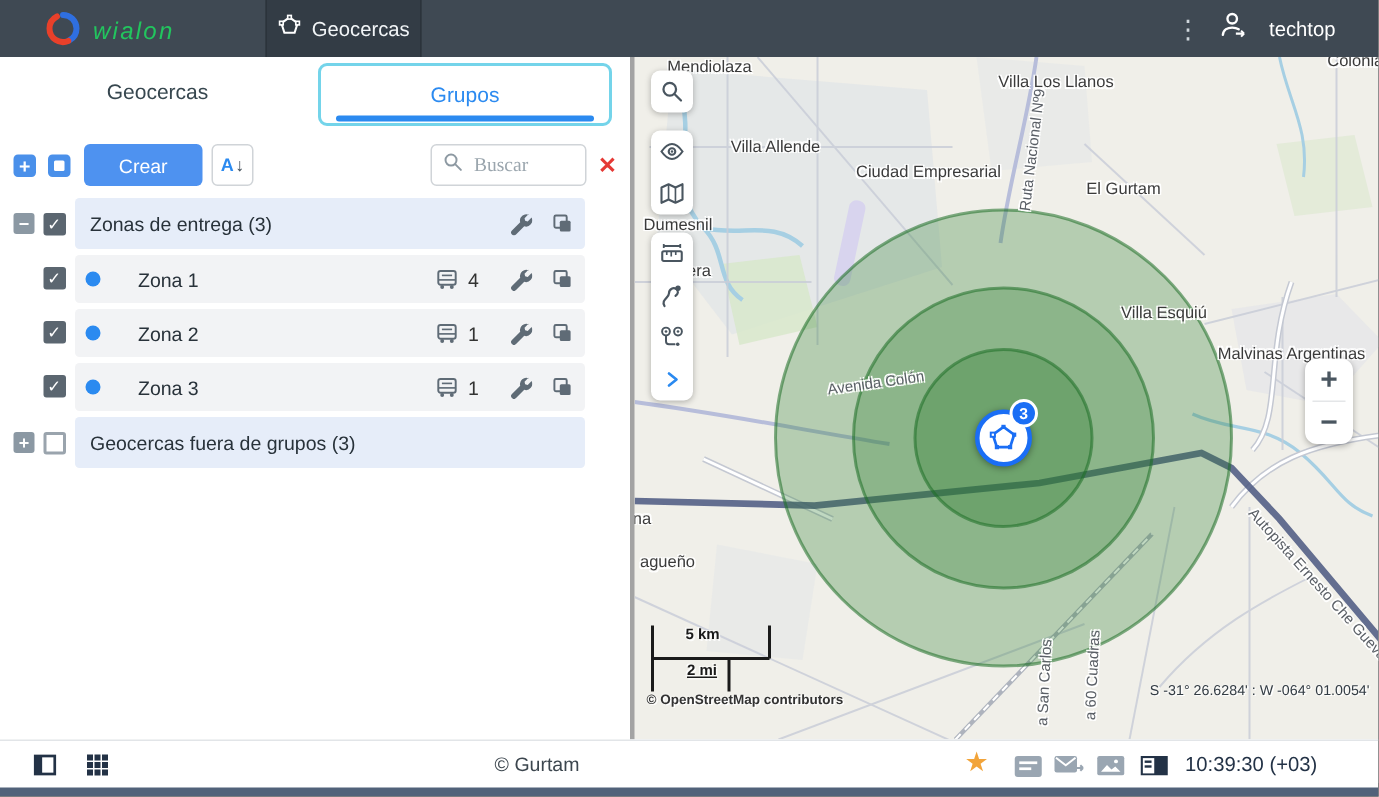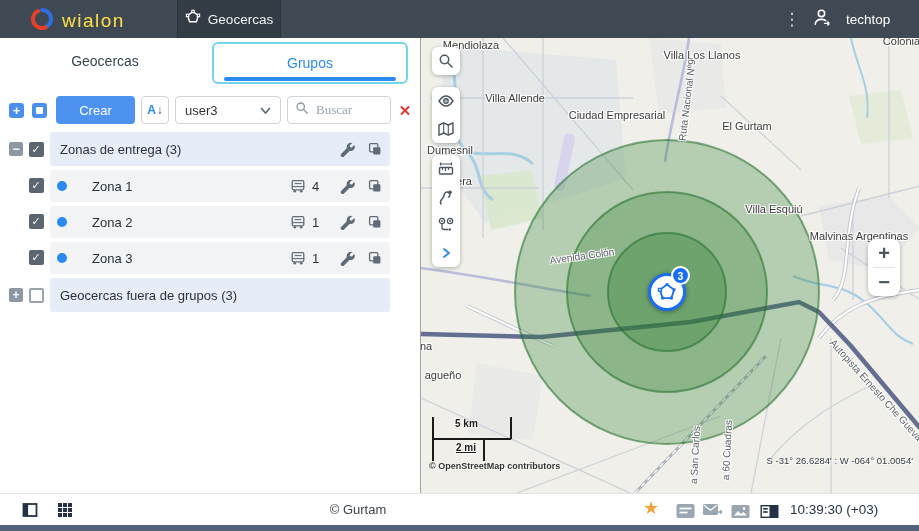--- a/index.html
+++ b/index.html
@@ -3,21 +3,21 @@
 <meta charset="utf-8">
 <style>
   html,body{margin:0;padding:0;background:#222;}
   *{box-sizing:border-box;}
   .window{position:relative;width:919px;height:531px;background:#fff;overflow:hidden;
           font-family:"Liberation Sans",sans-serif;-webkit-font-smoothing:antialiased;}
 
   
   .topbar{position:absolute;left:0;top:0;width:919px;height:38px;background:#3f4953;display:flex;align-items:center;}
   .logo{position:absolute;left:30px;top:7px;display:flex;align-items:center;gap:8px;}
-  .logo-text{color:#fde047;font-size:19px;letter-spacing:1.5px;font-weight:400;}
+  .logo-text{color:#22c55e;font-size:16px;letter-spacing:1.5px;font-weight:400;font-style:italic;}
   .app-tab{position:absolute;left:177px;top:0;height:38px;width:104px;background:#333c45;
            border-left:1px solid #2b333b;border-right:1px solid #2b333b;
            display:flex;align-items:center;justify-content:center;gap:7px;}
   .app-tab-label{color:#f2f5f7;font-size:13.5px;}
   .kebab{position:absolute;left:780px;top:0;height:38px;width:24px;color:#cfd6dc;font-size:17px;
          display:flex;align-items:center;justify-content:center;cursor:pointer;}
   .user-box{position:absolute;left:812px;top:0;height:38px;display:flex;align-items:center;gap:14px;cursor:pointer;}
   .user-name{color:#fff;font-size:13.5px;}
 
   
@@ -60,21 +60,21 @@
   .cb{position:absolute;left:29px;width:15px;height:15px;border-radius:2px;cursor:pointer;}
   .cb.on{background:#5b6670;}
   .cb.on::after{content:"✓";color:#fff;font-size:11px;position:absolute;left:2.5px;top:1px;}
   .cb.off{background:#fff;border:2px solid #9aa4ad;}
   .row-name{position:absolute;font-size:13px;color:#28323a;white-space:nowrap;}
   .geo-dot{position:absolute;left:57px;width:10px;height:10px;border-radius:50%;background:#2b8af0;}
   .unit-count{position:absolute;left:312px;font-size:13px;color:#333;}
   .row-icon{position:absolute;width:16px;height:16px;color:#5f6b76;cursor:pointer;}
 
   
-  .map{position:absolute;left:420px;top:38px;width:499px;height:455px;background:#f0efe9;overflow:hidden;border-left:1px solid #a3a3a3;}
+  .map{position:absolute;left:420px;top:38px;width:499px;height:455px;background:#f0efe9;overflow:hidden;border-left:3px solid #a3a3a3;}
   .map svg.base{position:absolute;left:0;top:0;}
   .mlabel{position:absolute;white-space:nowrap;transform:translate(-50%,-50%);pointer-events:none;
           text-shadow:1px 1px 0 #fff,-1px -1px 0 #fff,1px -1px 0 #fff,-1px 1px 0 #fff,0 0 2px #fff;}
   .mlabel.place{font-size:11px;color:#3a3a3a;}
   .mlabel.road{font-size:10px;color:#5a5f66;}
   .map-btn{position:absolute;width:28px;height:28px;background:#fff;display:flex;align-items:center;
            justify-content:center;color:#4a5660;cursor:pointer;}
   .shadowed{box-shadow:0 1px 4px rgba(0,0,0,.28);border-radius:6px;}
   .ctrl-group{position:absolute;background:#fff;border-radius:6px;box-shadow:0 1px 4px rgba(0,0,0,.28);}
   .ctrl-group .map-btn{position:relative;background:none;}
@@ -152,28 +152,20 @@
       <span class="tab-underline"></span>
     </div>
 
     <div class="tb-iconbtn tb-plus">+</div>
     <div class="tb-iconbtn tb-selsq"></div>
     <button class="btn-create">Crear</button>
     <div class="btn-sort">
       <span class="sort-a">A</span>
       <span class="sort-arrow">↓</span>
     </div>
-    <div class="dd-user">
-      <span class="dd-user-value">user3</span>
-      <span>
-        <svg width="11" height="8" viewBox="0 0 11 8">
-            <path d="M1.5 1.5 5.5 6 9.5 1.5" fill="none" stroke="#5a6672" stroke-width="1.6" stroke-linecap="round"></path>
-          </svg>
-      </span>
-    </div>
     <div class="search-box">
       <span>
         <svg width="14" height="14" viewBox="0 0 16 16" style="color:#8d99a2">
           <circle cx="6.5" cy="6.5" r="4.2" fill="none" stroke="currentColor" stroke-width="1.5"></circle>
           <line x1="9.8" y1="9.8" x2="14" y2="14" stroke="currentColor" stroke-width="1.5" stroke-linecap="round"></line>
         </svg>
       </span>
       <input type="text" placeholder="Buscar" style="">
     </div>
     <button class="btn-clear">✕</button>

